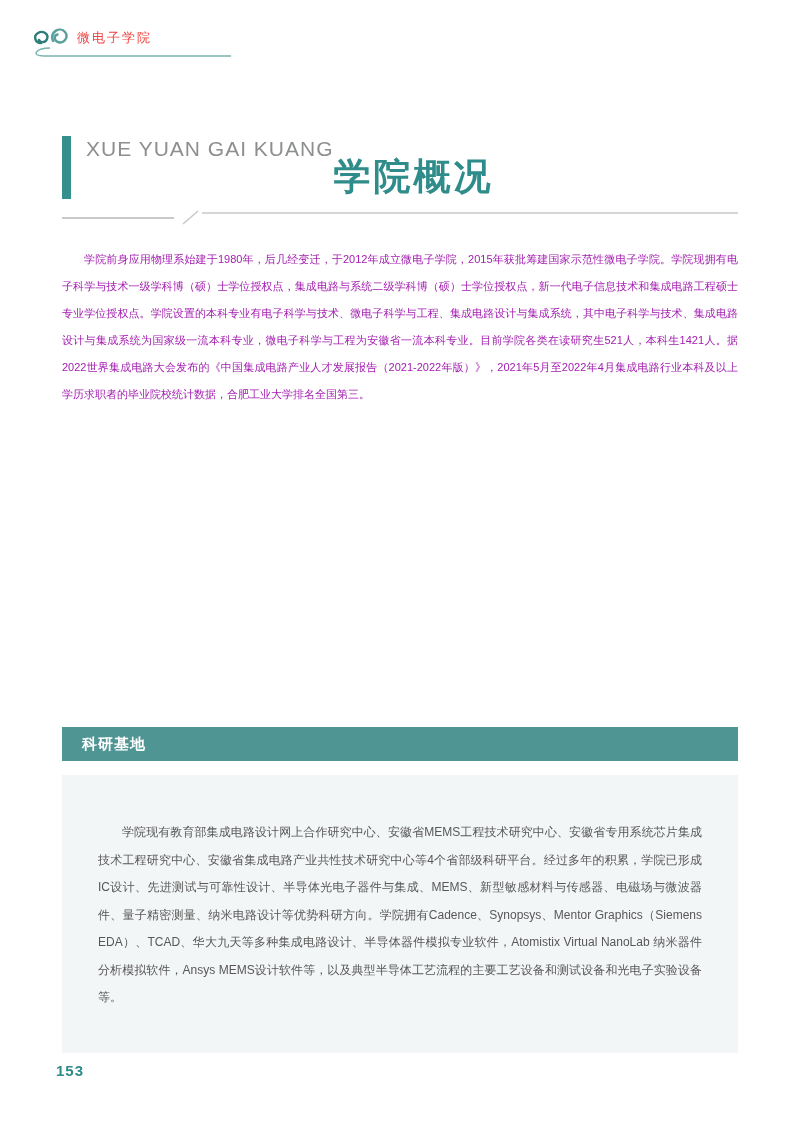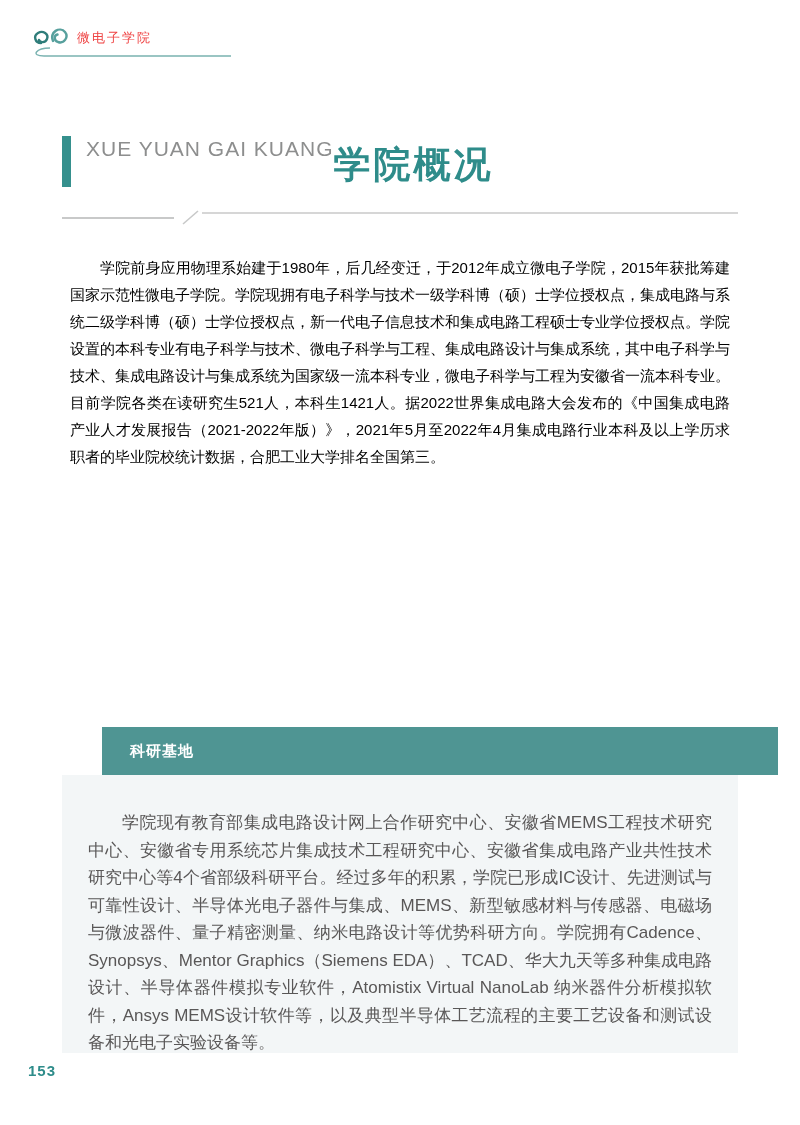--- a/index.html
+++ b/index.html
@@ -27,61 +27,61 @@
     display:flex;align-items:stretch;
   }
   .title-bar{
     width:9px;background:#35908d;margin-right:15px;
   }
   .title-texts{display:flex;flex-direction:row;justify-content:center;}
   .title-pinyin{
     font-size:21px;color:#8d8e8e;letter-spacing:1px;line-height:1.2;
   }
   .title-main{
-    margin:8px 0 0 0;
+    margin:20px 0 0 0;
     font-size:37px;font-weight:bold;color:#2e8c8a;
     letter-spacing:3px;line-height:1.15;
   }
   .title-rule{
     position:absolute;left:62px;top:210px;width:676px;height:18px;
   }
   
   .body-text{
     position:absolute;left:62px;top:246px;width:676px;
   }
   .body-text p{
-    margin:8px;
-    font-size:15px;line-height:27px;color:#000000;
+    margin:0;
+    font-size:11px;line-height:27px;color:#a21caf;
     text-align:justify;text-indent:2em;
   }
   
   .section-banner{
-    position:absolute;left:62px;top:727px;width:676px;height:48px;
+    position:absolute;left:62px;top:727px;width:676px;height:34px;
     background:#4f9593;
     display:flex;align-items:center;
-    box-sizing:border-box;padding-left:28px;margin-left:40px;
+    box-sizing:border-box;padding-left:20px;
   }
   .section-banner span{
     color:#ffffff;font-size:15px;font-weight:bold;letter-spacing:1px;
   }
   
   .gray-box{
     position:absolute;left:62px;top:775px;width:676px;height:278px;
     background:#f3f6f7;
     box-sizing:border-box;
     padding:32px 24px 20px 24px;
   }
   .gray-box p{
-    margin:2px;
-    font-size:17px;line-height:27.5px;color:#595757;
+    margin:12px;
+    font-size:12px;line-height:27.5px;color:#595757;
     text-align:justify;text-indent:2em;
   }
   
   .page-num{
-    position:absolute;left:28px;top:1062px;
+    position:absolute;left:56px;top:1062px;
     font-size:15px;font-weight:bold;color:#2e8c8a;letter-spacing:1px;
   }
 </style>
 </head>
 <body>
 
 <div class="page">
 
   <div class="brand-row">
     <svg width="38" height="24" viewBox="0 0 38 24">

